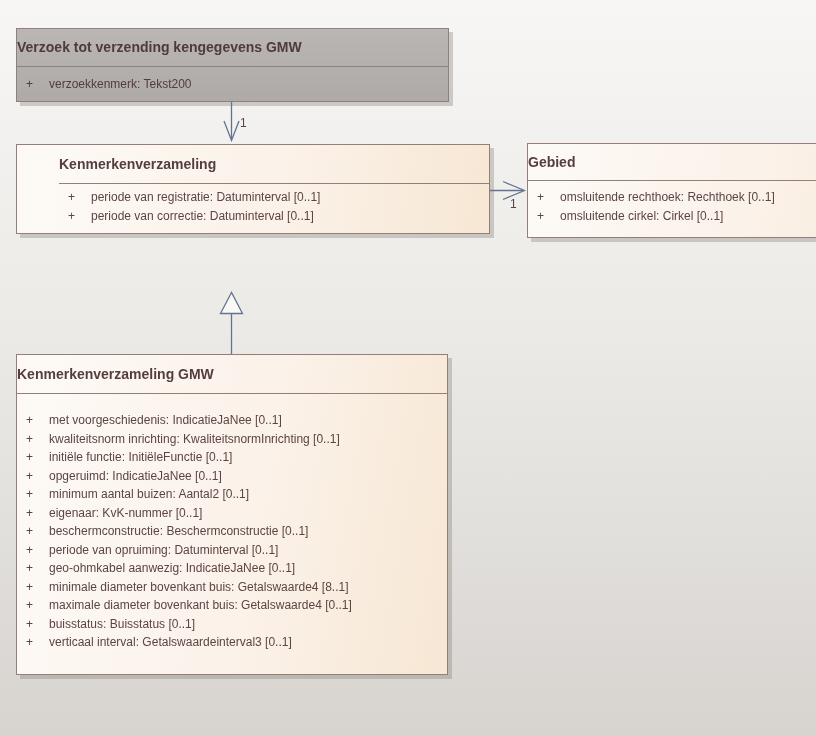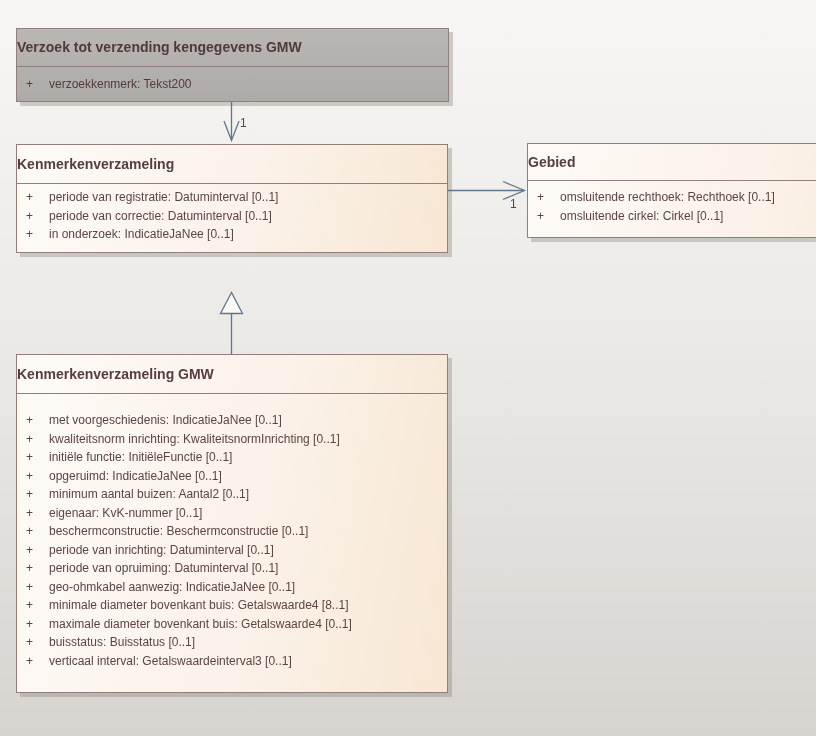--- a/index.html
+++ b/index.html
@@ -37,21 +37,21 @@
   .gray .hdr{border-bottom-color:#8f7f7f;color:#4e3a3a;}
   .row{
     height:18.5px;line-height:18.5px;
     padding-left:9px;
     white-space:nowrap;
   }
   .vis{display:inline-block;width:23px;}
   .c1{left:16px;top:28px;width:431px;}
   .c1 .hdr{height:37px;line-height:37px;}
   .c1 .body{padding:8px 12px 7px 0;}
-  .c2{left:16px;top:144px;width:430px;}
+  .c2{left:16px;top:144px;width:430px;padding-left:42px;}
   .c2 .hdr{height:38px;line-height:38px;}
   .c2 .body{padding:4px 0 8px 0;}
   .c3{left:527px;top:143px;width:420px;}
   .c3 .hdr{height:36px;line-height:36px;}
   .c3 .body{padding:7px 0 12px 0;}
   .c4{left:16px;top:354px;width:430px;}
   .c4 .hdr{height:38px;line-height:38px;}
   .c4 .body{padding:5px 8px 22px 0;margin-top:12px;}
   #connectors{
     position:absolute;left:0;top:0;width:816px;height:736px;
@@ -96,23 +96,20 @@
 
   <div class="cls c2">
     <div class="hdr">Kenmerkenverzameling</div>
     <div class="body">
         <div class="row">
         <span class="vis">+</span><span class="att">periode van registratie: Datuminterval [0..1]</span>
       </div>
         <div class="row">
         <span class="vis">+</span><span class="att">periode van correctie: Datuminterval [0..1]</span>
       </div>
-        <div class="row">
-        <span class="vis">+</span><span class="att">in onderzoek: IndicatieJaNee [0..1]</span>
-      </div>
       </div>
   </div>
 
   <div class="cls c3">
     <div class="hdr">Gebied</div>
     <div class="body">
         <div class="row">
         <span class="vis">+</span><span class="att">omsluitende rechthoek: Rechthoek [0..1]</span>
       </div>
         <div class="row">
@@ -139,23 +136,20 @@
         <div class="row">
         <span class="vis">+</span><span class="att">minimum aantal buizen: Aantal2 [0..1]</span>
       </div>
         <div class="row">
         <span class="vis">+</span><span class="att">eigenaar: KvK-nummer [0..1]</span>
       </div>
         <div class="row">
         <span class="vis">+</span><span class="att">beschermconstructie: Beschermconstructie [0..1]</span>
       </div>
         <div class="row">
-        <span class="vis">+</span><span class="att">periode van inrichting: Datuminterval [0..1]</span>
-      </div>
-        <div class="row">
         <span class="vis">+</span><span class="att">periode van opruiming: Datuminterval [0..1]</span>
       </div>
         <div class="row">
         <span class="vis">+</span><span class="att">geo-ohmkabel aanwezig: IndicatieJaNee [0..1]</span>
       </div>
         <div class="row">
         <span class="vis">+</span><span class="att">minimale diameter bovenkant buis: Getalswaarde4 [8..1]</span>
       </div>
         <div class="row">
         <span class="vis">+</span><span class="att">maximale diameter bovenkant buis: Getalswaarde4 [0..1]</span>

